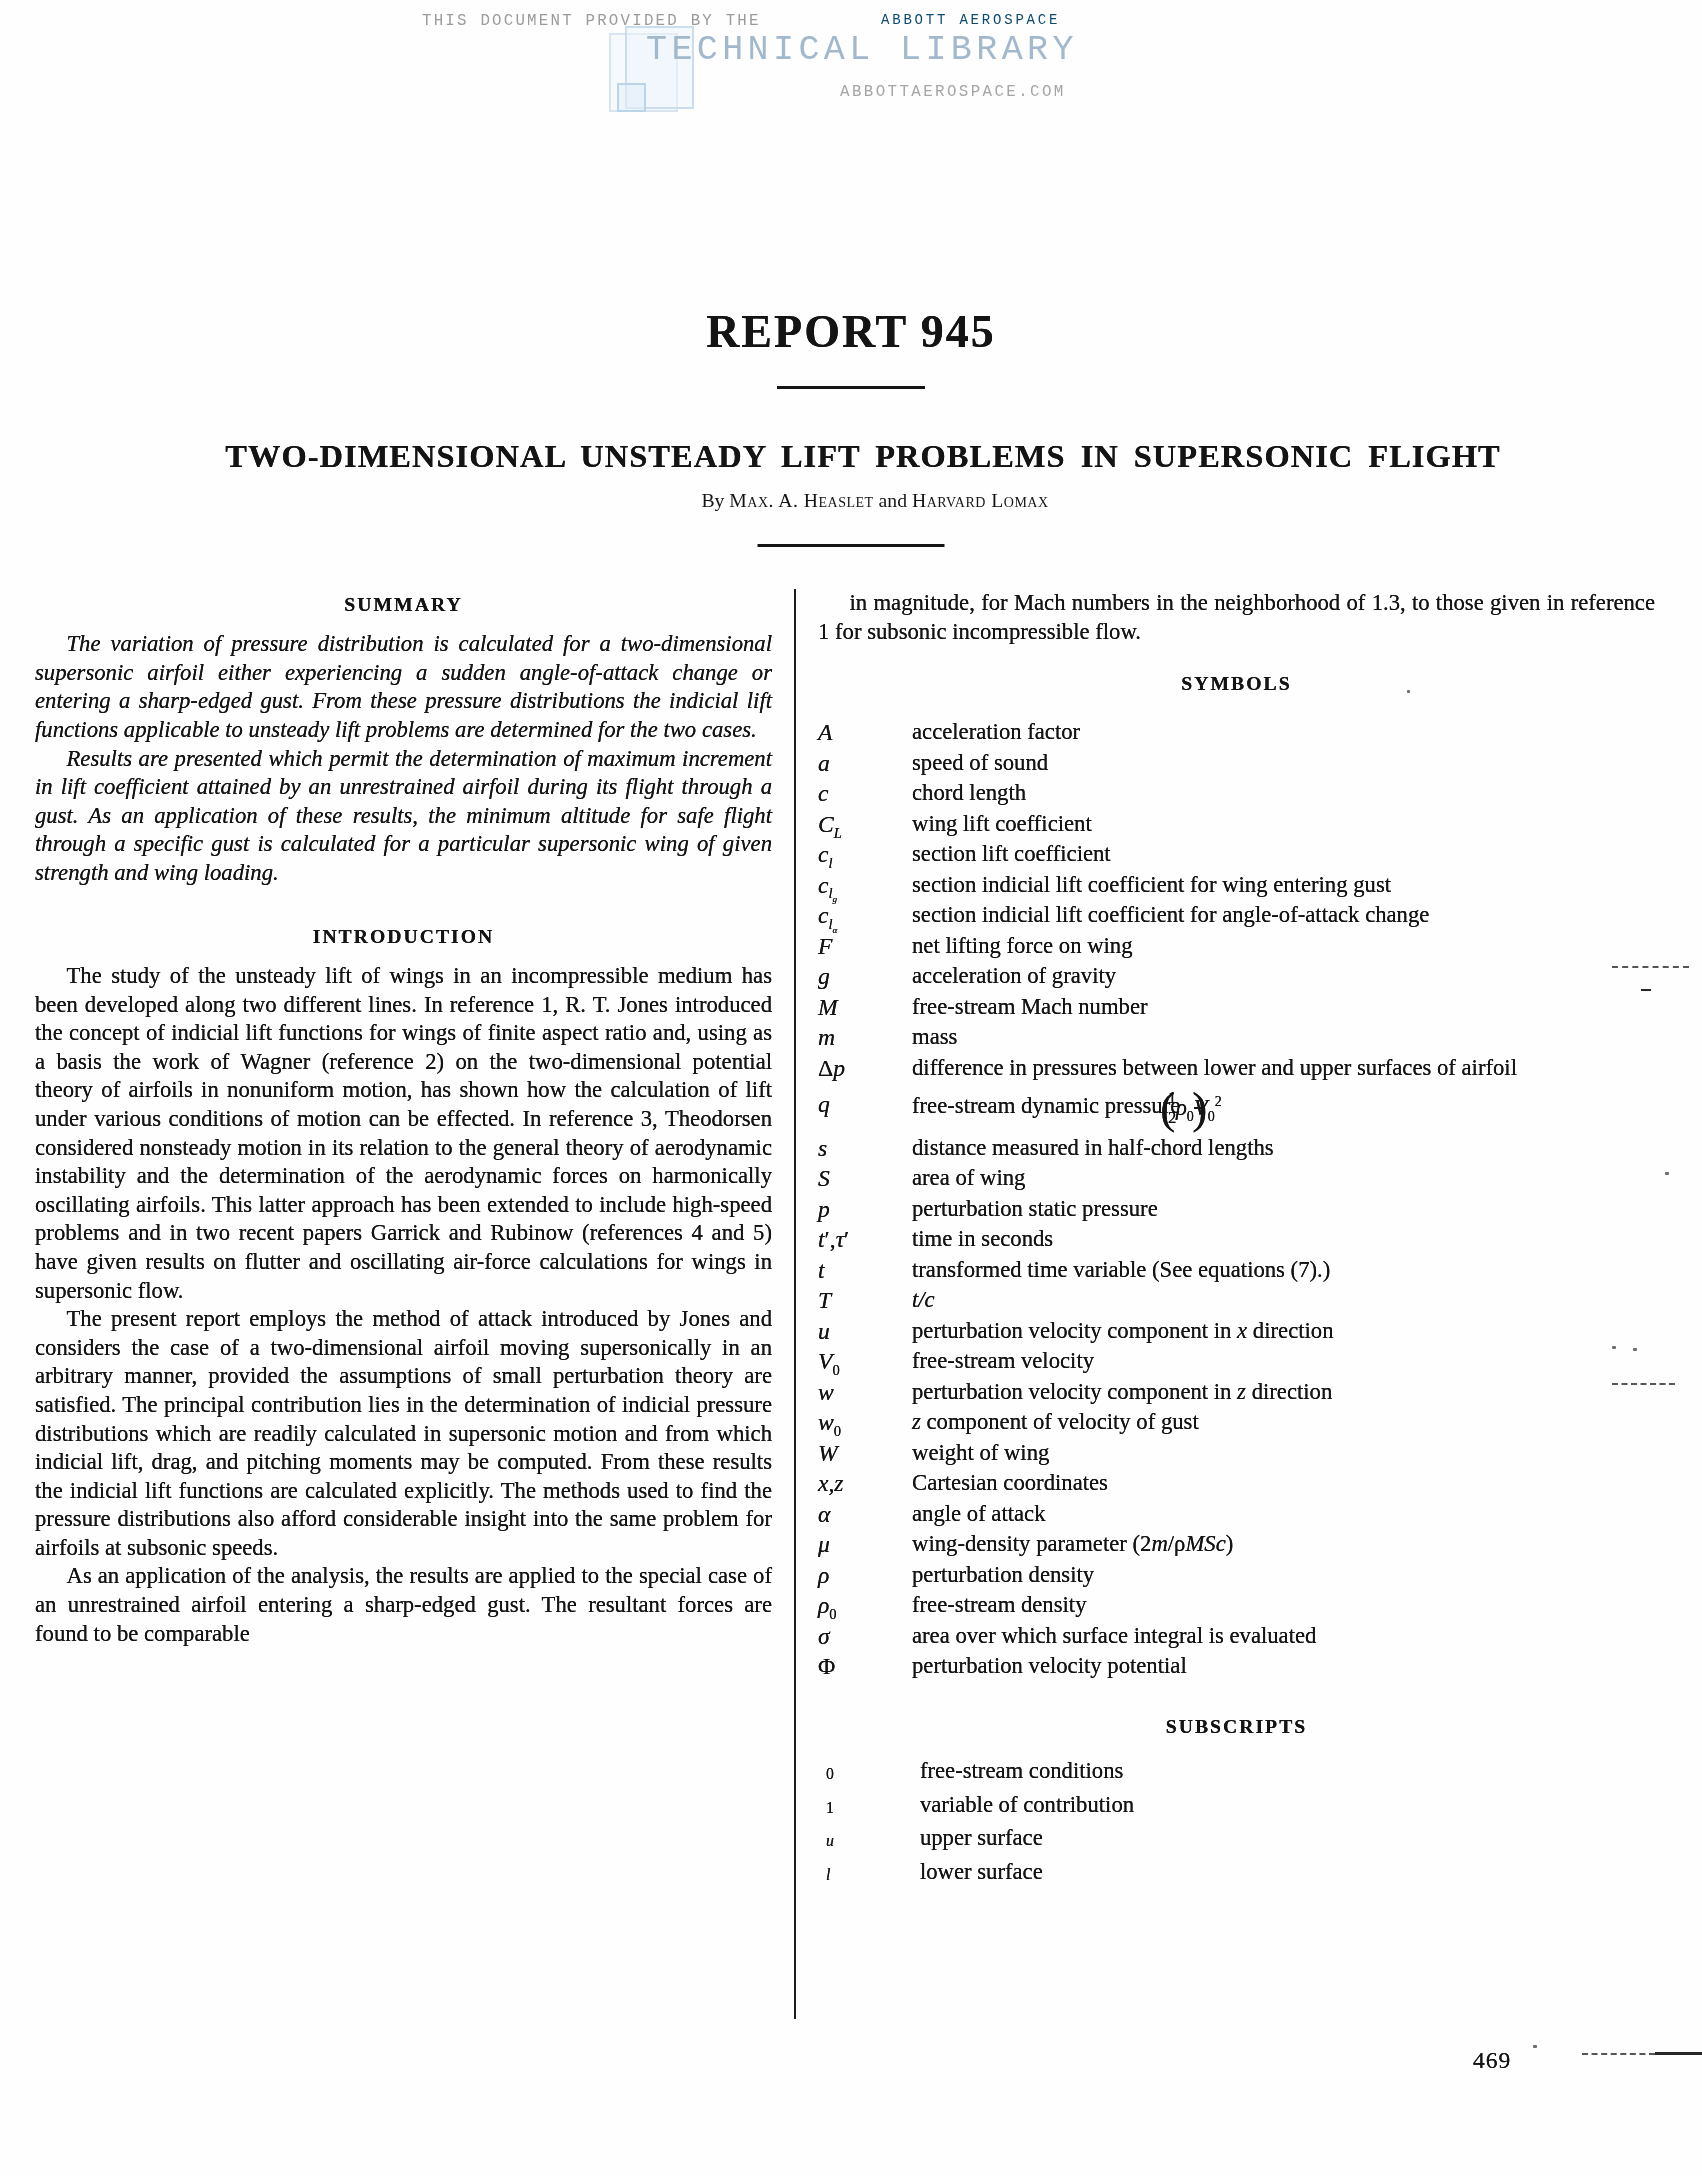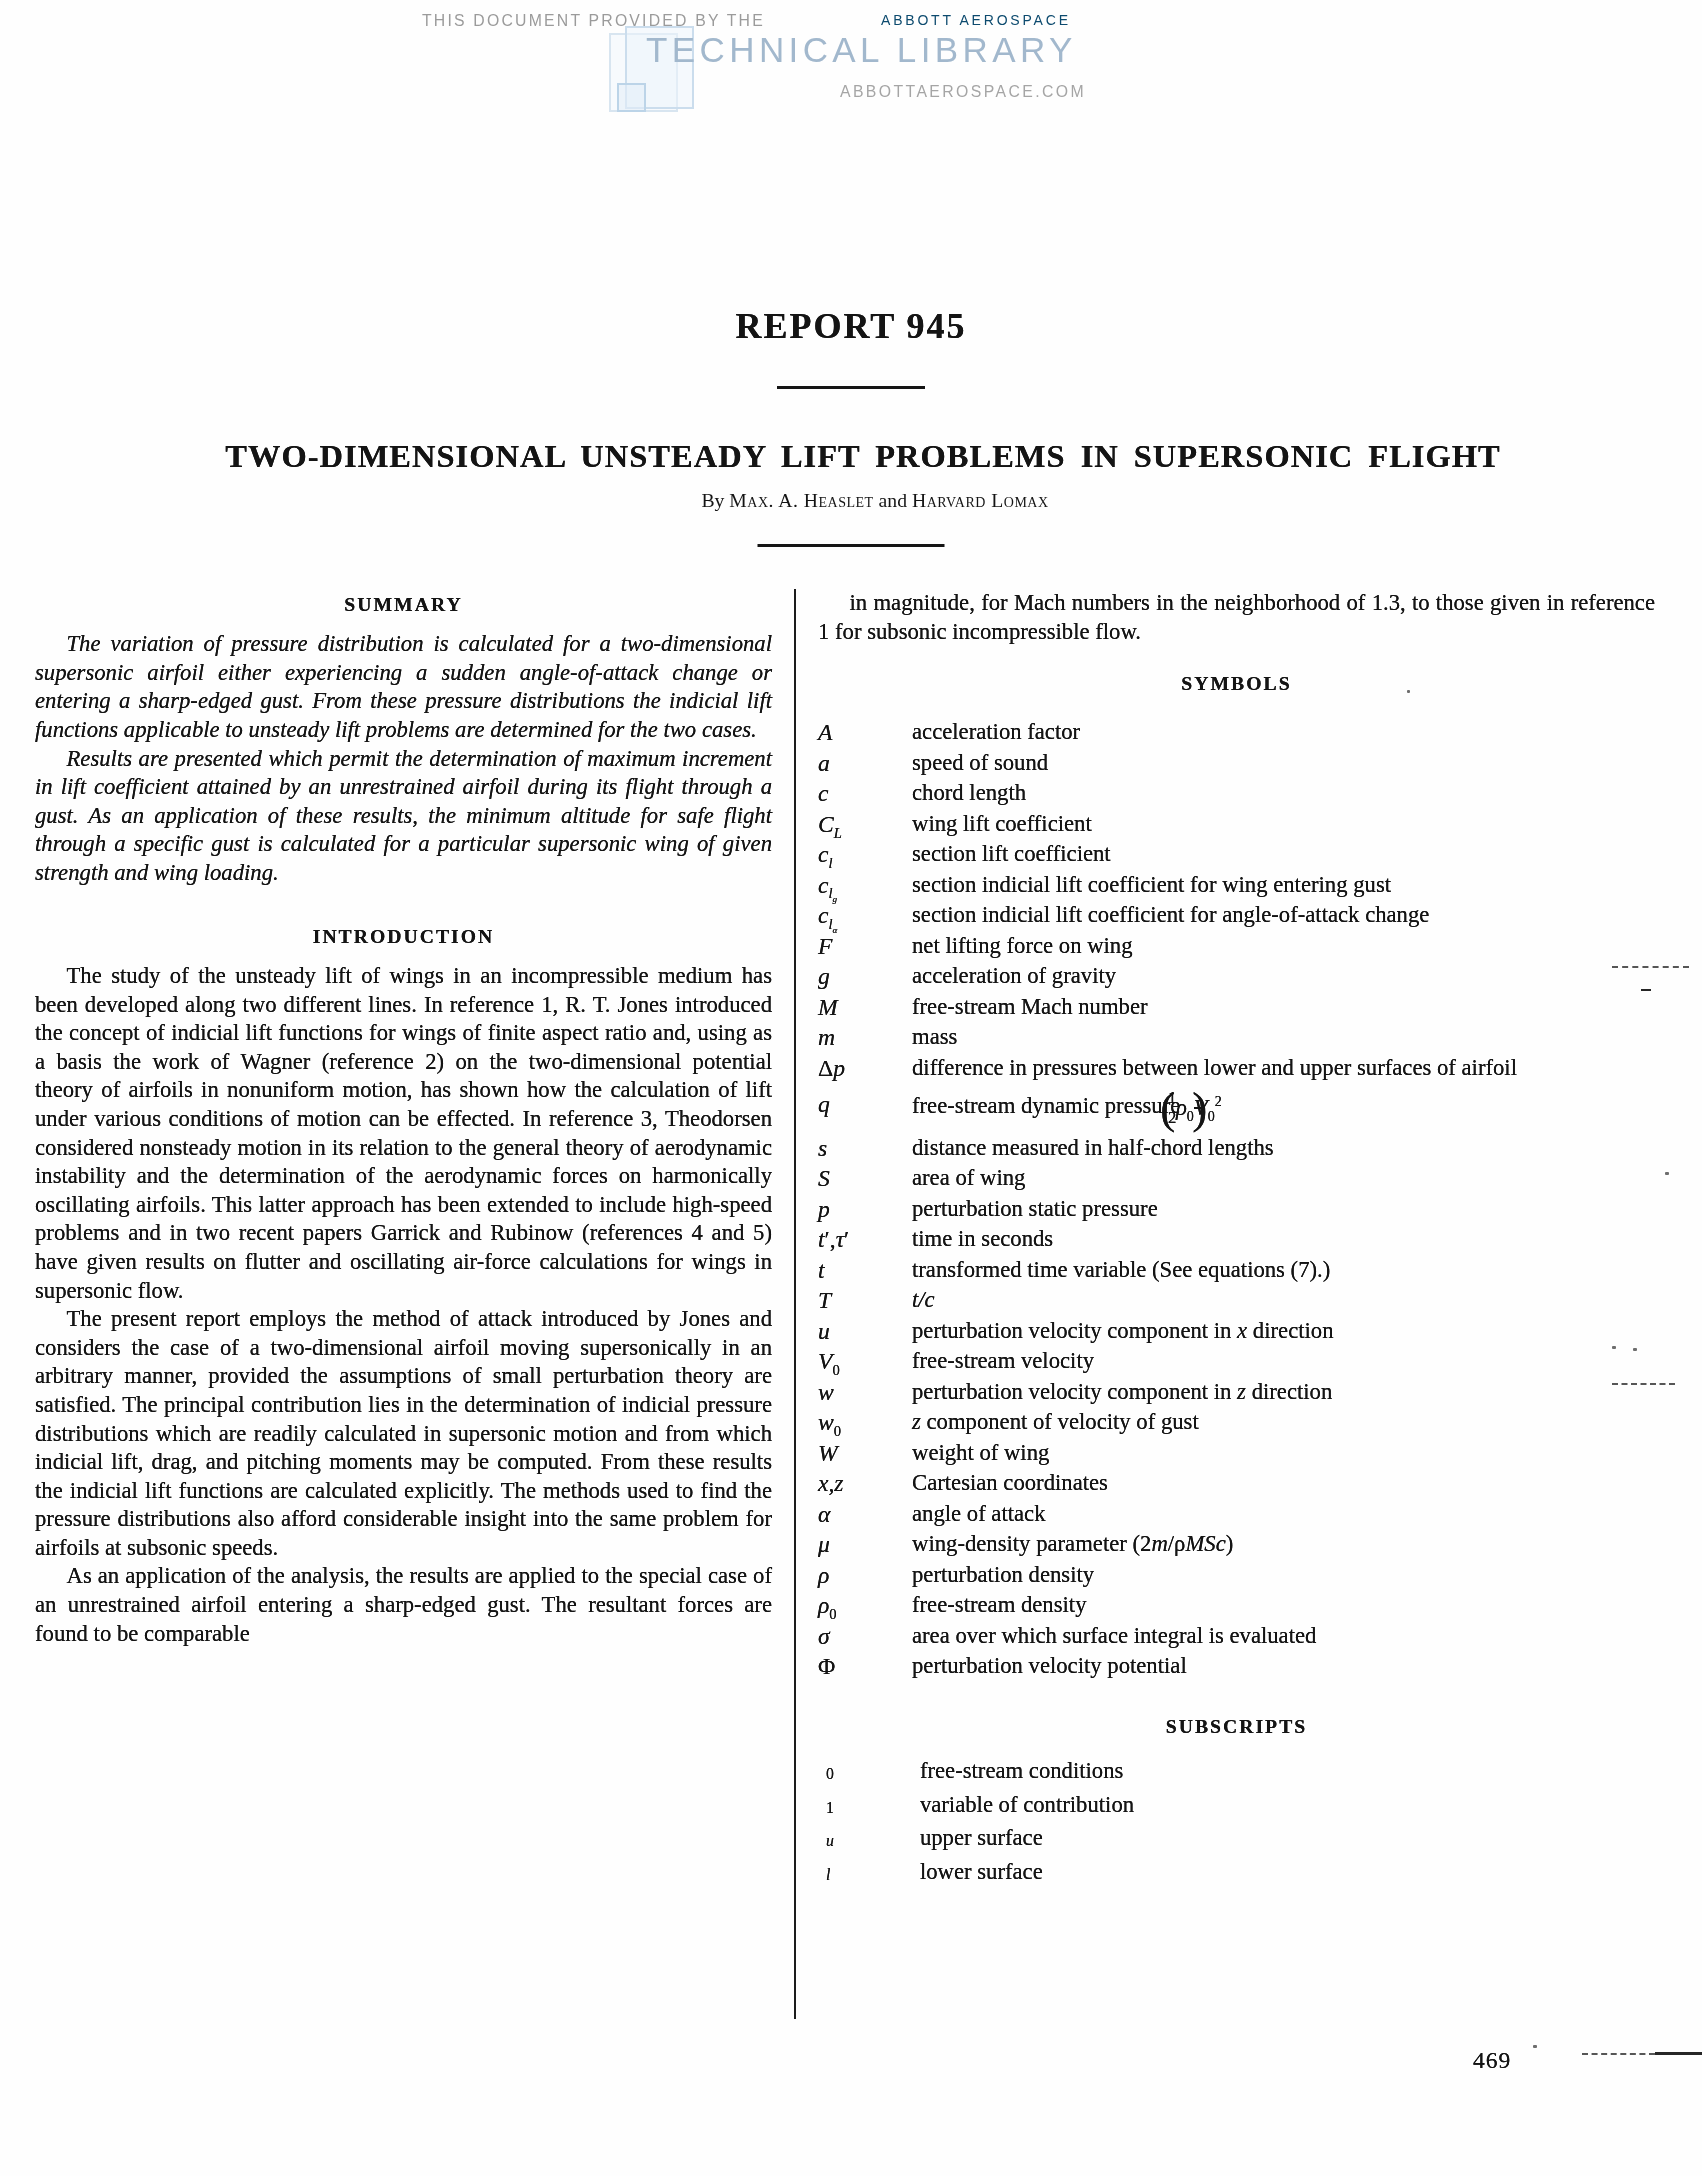--- a/index.html
+++ b/index.html
@@ -3,40 +3,40 @@
 <meta charset="utf-8">
 <title>REPORT 945</title>
 <style>
   html,body{margin:0;padding:0;background:#ffffff;}
   body{width:1702px;height:2176px;position:relative;overflow:hidden;
        font-family:"Liberation Serif", serif;color:#141414;}
   .page{position:absolute;inset:0;background:#fefefe;}
 
   
   .wm{position:absolute;left:0;top:0;width:1702px;height:118px;
-      font-family:Liberation Sans, sans-serif;user-select:none;}
+      font-family:Liberation Mono, monospace;user-select:none;}
   .wm-icon{position:absolute;left:609px;top:25.6px;width:99px;height:85px;}
   .wm-icon .pg1{position:absolute;left:0;top:7.9px;width:65px;height:75px;
       border:2px solid #d8e5f0;background:rgba(242,247,252,.65);}
   .wm-icon .pg2{position:absolute;left:15.8px;top:0;width:65px;height:79px;
       border:2px solid #cbdded;background:rgba(236,244,251,.55);}
   .wm-icon .pg3{position:absolute;left:7.9px;top:57px;width:25.6px;height:25.6px;
       border:2px solid #bcd4e8;background:rgba(228,239,249,.6);}
   .wm-provided{position:absolute;left:422px;top:11.8px;font-size:15.8px;
       letter-spacing:2.2px;color:#9b9b9b;white-space:nowrap;}
   .wm-org{position:absolute;left:881px;top:12px;font-size:14px;
       letter-spacing:2.8px;color:#0c4a6e;white-space:nowrap;}
   .wm-library{position:absolute;left:646px;top:29.6px;font-size:35px;
       letter-spacing:4.4px;color:#a2b8cd;white-space:nowrap;}
   .wm-site{position:absolute;left:840px;top:83px;font-size:15.8px;
       letter-spacing:2.4px;color:#a5a5a5;white-space:nowrap;}
 
   
   .report-number{position:absolute;left:0;top:305px;width:1702px;text-align:center;
-      font-size:36px;font-weight:700;letter-spacing:2px;
+      font-size:46px;font-weight:700;letter-spacing:2px;
       text-shadow:0 0 0.6px currentColor;}
   .rule{position:absolute;left:50%;transform:translateX(-50%);background:#151515;height:3px;}
   .rule1{top:386px;width:148px;}
   .rule2{top:544px;width:187px;}
   .doc-title{position:absolute;left:0;top:426px;width:1702px;text-align:center;
       font-size:32.5px;font-weight:700;letter-spacing:1px;word-spacing:5.9px;
       margin:12px;white-space:nowrap;text-shadow:0 0 0.5px currentColor;}
   .byline{position:absolute;left:0;top:489px;width:1702px;text-align:center;
       font-size:19.7px;padding-left:24px;}
   .byline .sc{font-variant:small-caps;letter-spacing:0.5px;}

